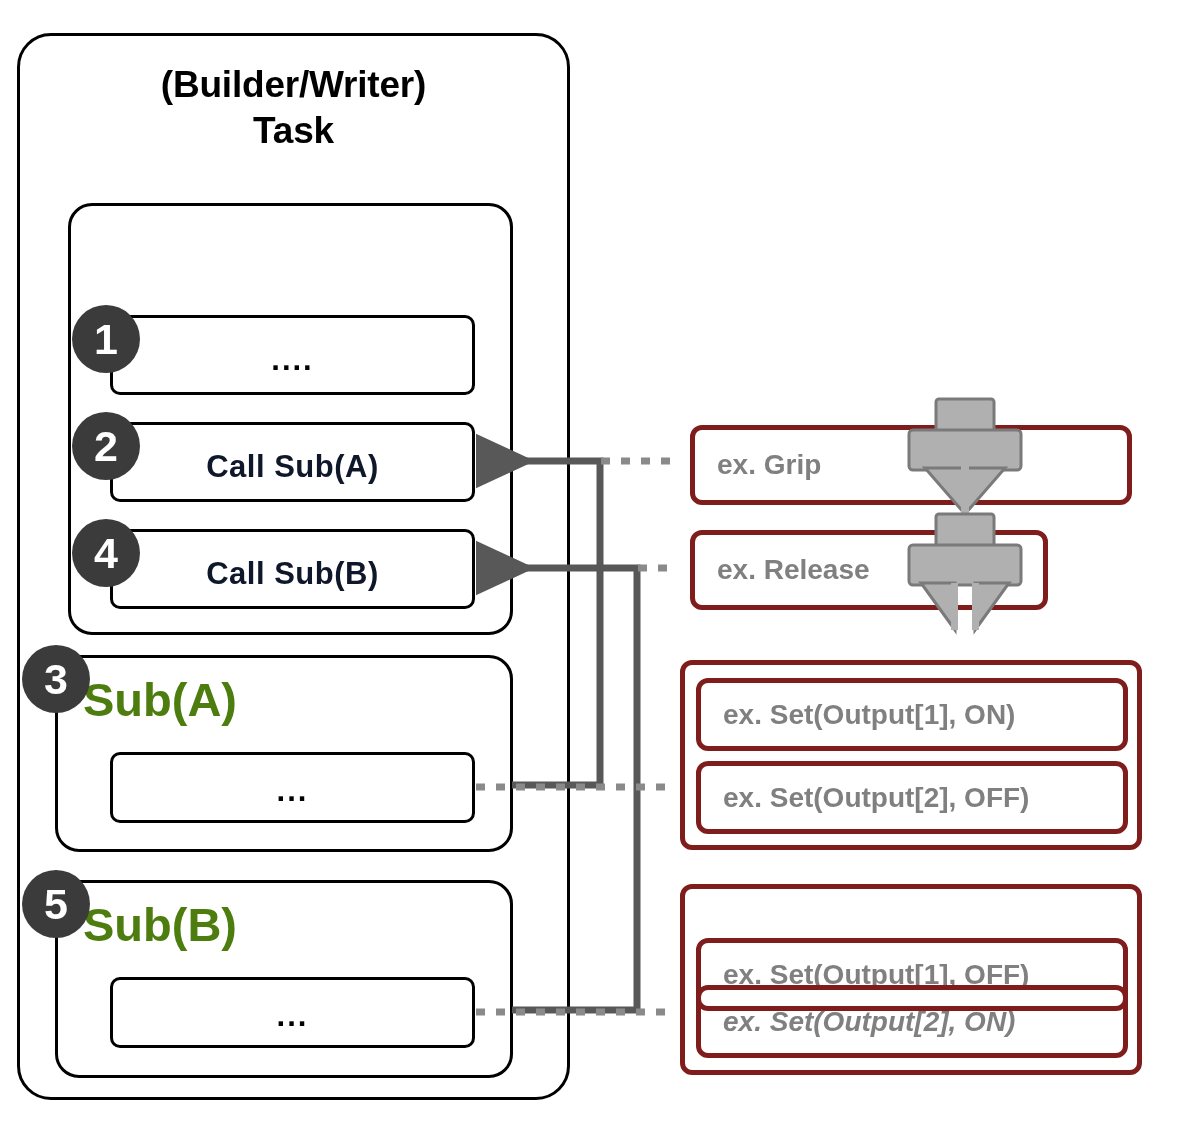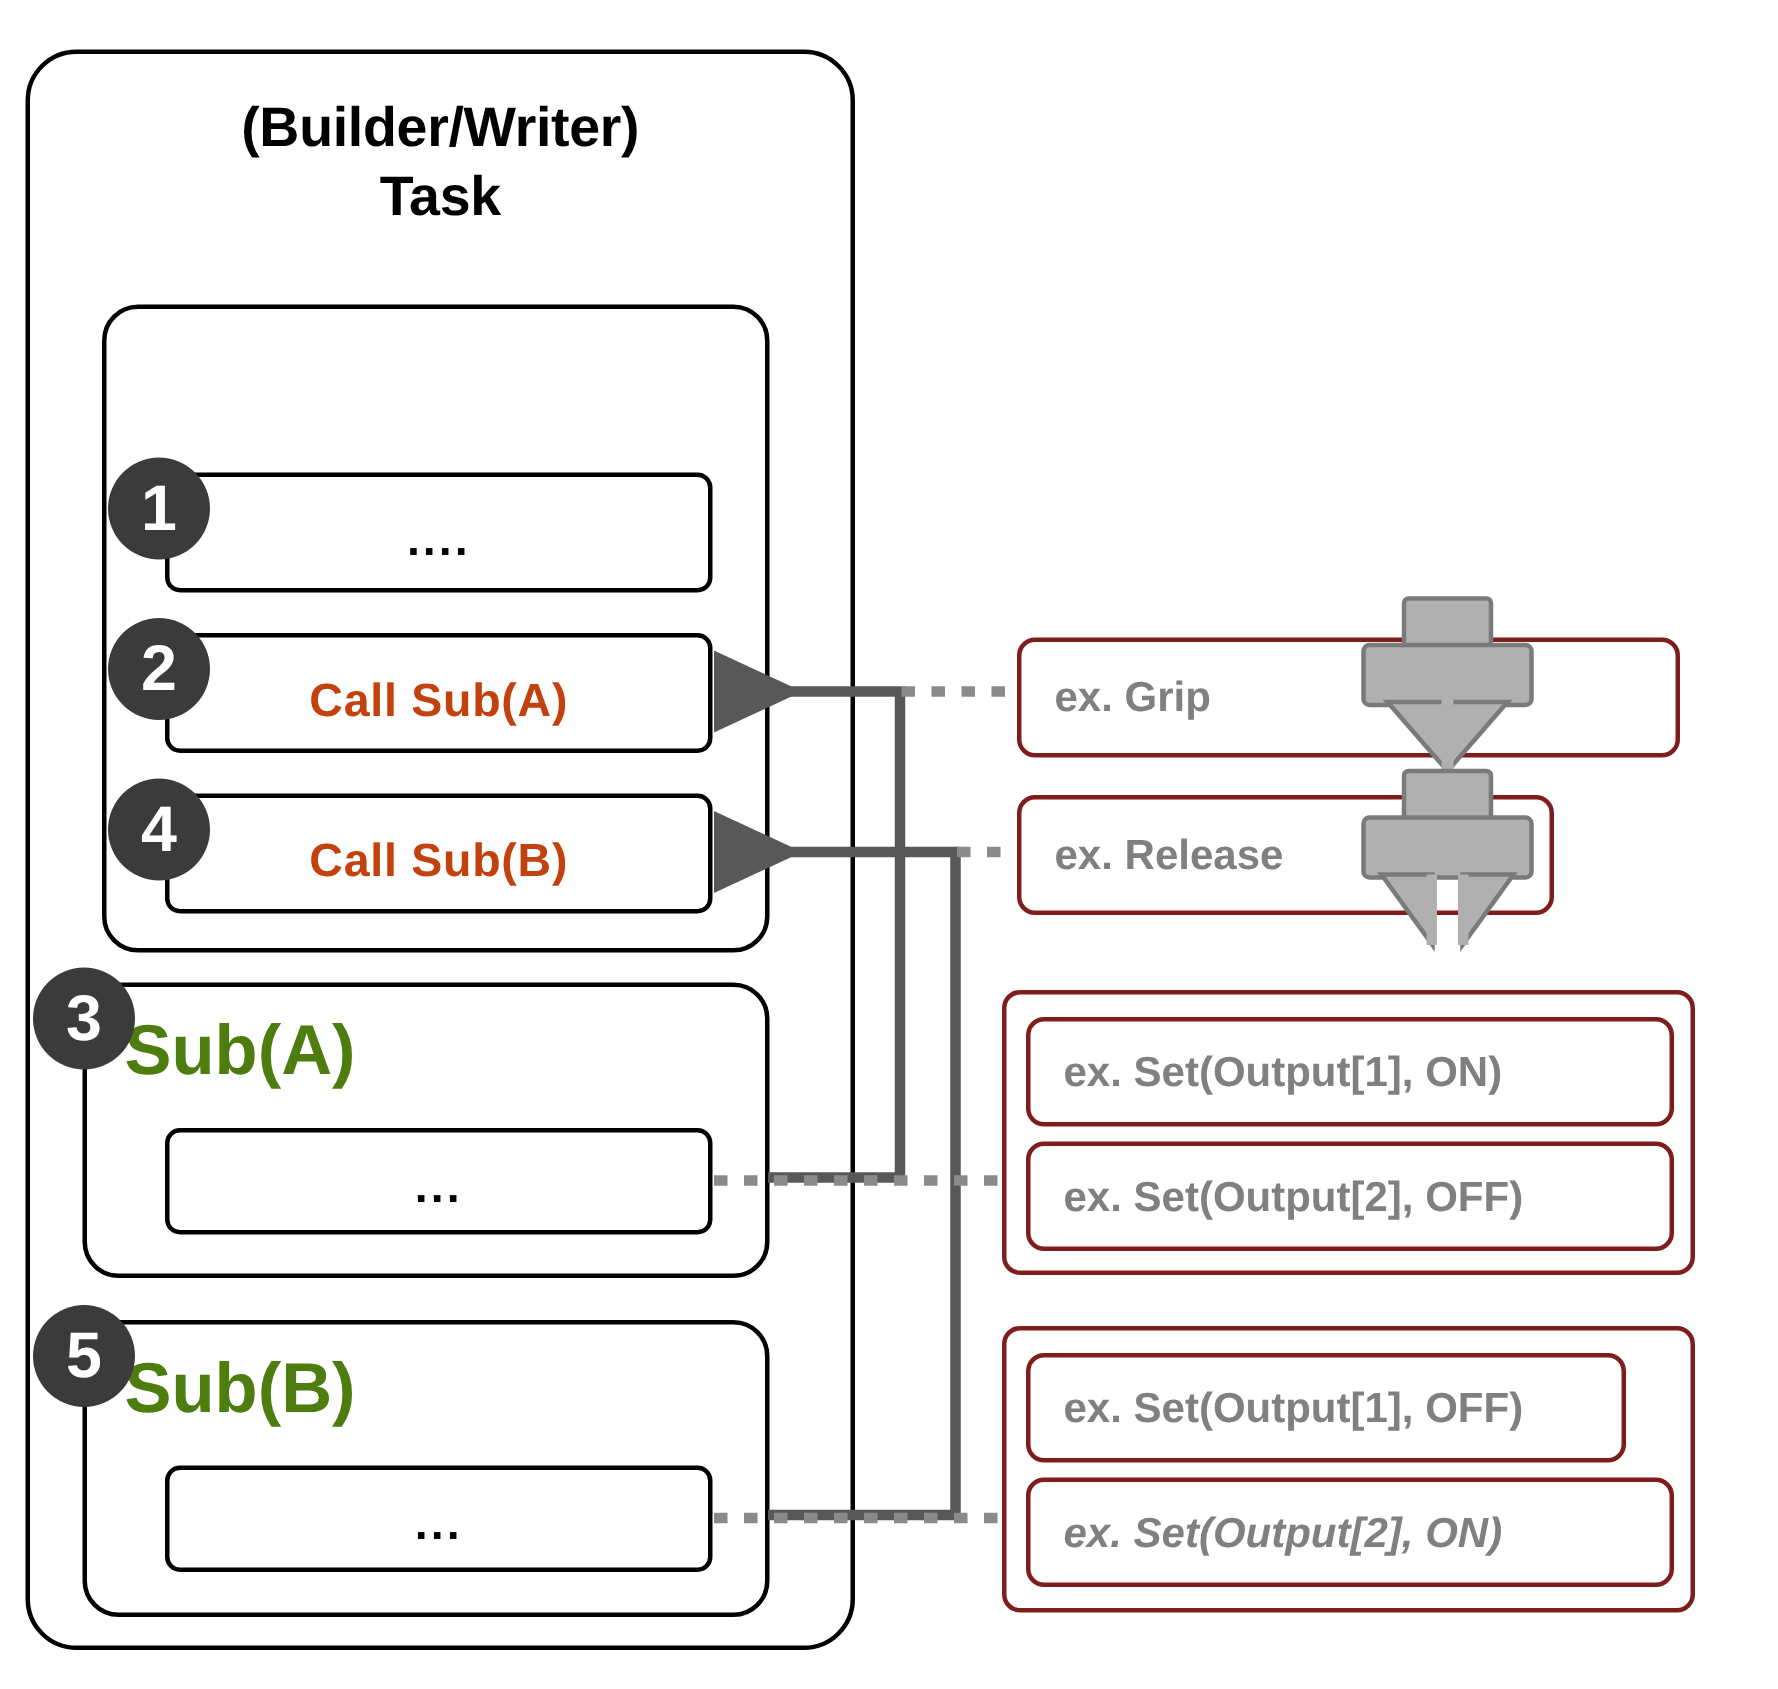--- a/index.html
+++ b/index.html
@@ -4,35 +4,35 @@
 <style>
   html,body{margin:0;padding:0;background:#ffffff;}
   body{width:1185px;height:1126px;position:relative;overflow:hidden;
        font-family:"Liberation Sans","DejaVu Sans",sans-serif;}
 
   #stage{position:absolute;left:0;top:0;width:1185px;height:1126px;}
 
   
   .card{position:absolute;box-sizing:border-box;background:transparent;}
   .black-card{border:3px solid #000000;}
-  .gray-card{border:3px solid #7f1d1d;}
+  .gray-card{border:5px solid #7f1d1d;margin-left:12px;}
 
   .r-lg{border-radius:34px;}
   .r-md{border-radius:24px;}
   .r-sm{border-radius:10px;}
   .r-xs{border-radius:12px;}
 
   
   .title{position:absolute;text-align:center;color:#000;font-weight:bold;
          letter-spacing:-.2px;}
   .task-title{font-size:37px;line-height:46px;}
   .main-title{font-size:33px;}
   .sub-title{position:absolute;color:#4d7c0f;font-weight:bold;font-size:47px;}
 
-  .step-text{position:absolute;width:100%;text-align:center;color:#c2410c;
+  .step-text{position:absolute;width:100%;text-align:center;color:#0f172a;
              font-weight:bold;font-size:31px;letter-spacing:.5px;}
   .dots{position:absolute;width:100%;text-align:center;color:#000;
         font-weight:bold;font-size:31px;letter-spacing:2px;}
 
   .gray-text{position:absolute;color:#808080;font-weight:bold;font-size:28px;
              left:22px;top:50%;transform:translateY(-50%);white-space:nowrap;}
 
   
   .badge{position:absolute;width:68px;height:68px;border-radius:50%;
          background:#3b3b3b;color:#ffffff;font-weight:bold;font-size:43px;
@@ -99,21 +99,21 @@
 
   <div class="card gray-card r-xs" style="left:668px;top:660px;width:462px;height:190px;"></div>
   <div class="card gray-card r-xs" style="left:684px;top:678px;width:432px;height:73px;">
     <div class="gray-text">ex. Set(Output[1], ON)</div>
   </div>
   <div class="card gray-card r-xs" style="left:684px;top:761px;width:432px;height:73px;">
     <div class="gray-text">ex. Set(Output[2], OFF)</div>
   </div>
 
   <div class="card gray-card r-xs" style="left:668px;top:884px;width:462px;height:191px;"></div>
-  <div class="card gray-card r-xs" style="left:684px;top:902px;width:400px;height:73px;">
+  <div class="card gray-card r-xs" style="left:684px;top:938px;width:432px;height:73px;">
     <div class="gray-text">ex. Set(Output[1], OFF)</div>
   </div>
   <div class="card gray-card r-xs" style="left:684px;top:985px;width:432px;height:73px;font-style:italic;">
     <div class="gray-text">ex. Set(Output[2], ON)</div>
   </div>
 
   <svg id="grippers" viewBox="0 0 1185 1126">
 
     <g fill="#b0b0b0" stroke="#7a7a7a" stroke-width="3">
       <rect x="936" y="399" width="58" height="38" rx="3"></rect>

